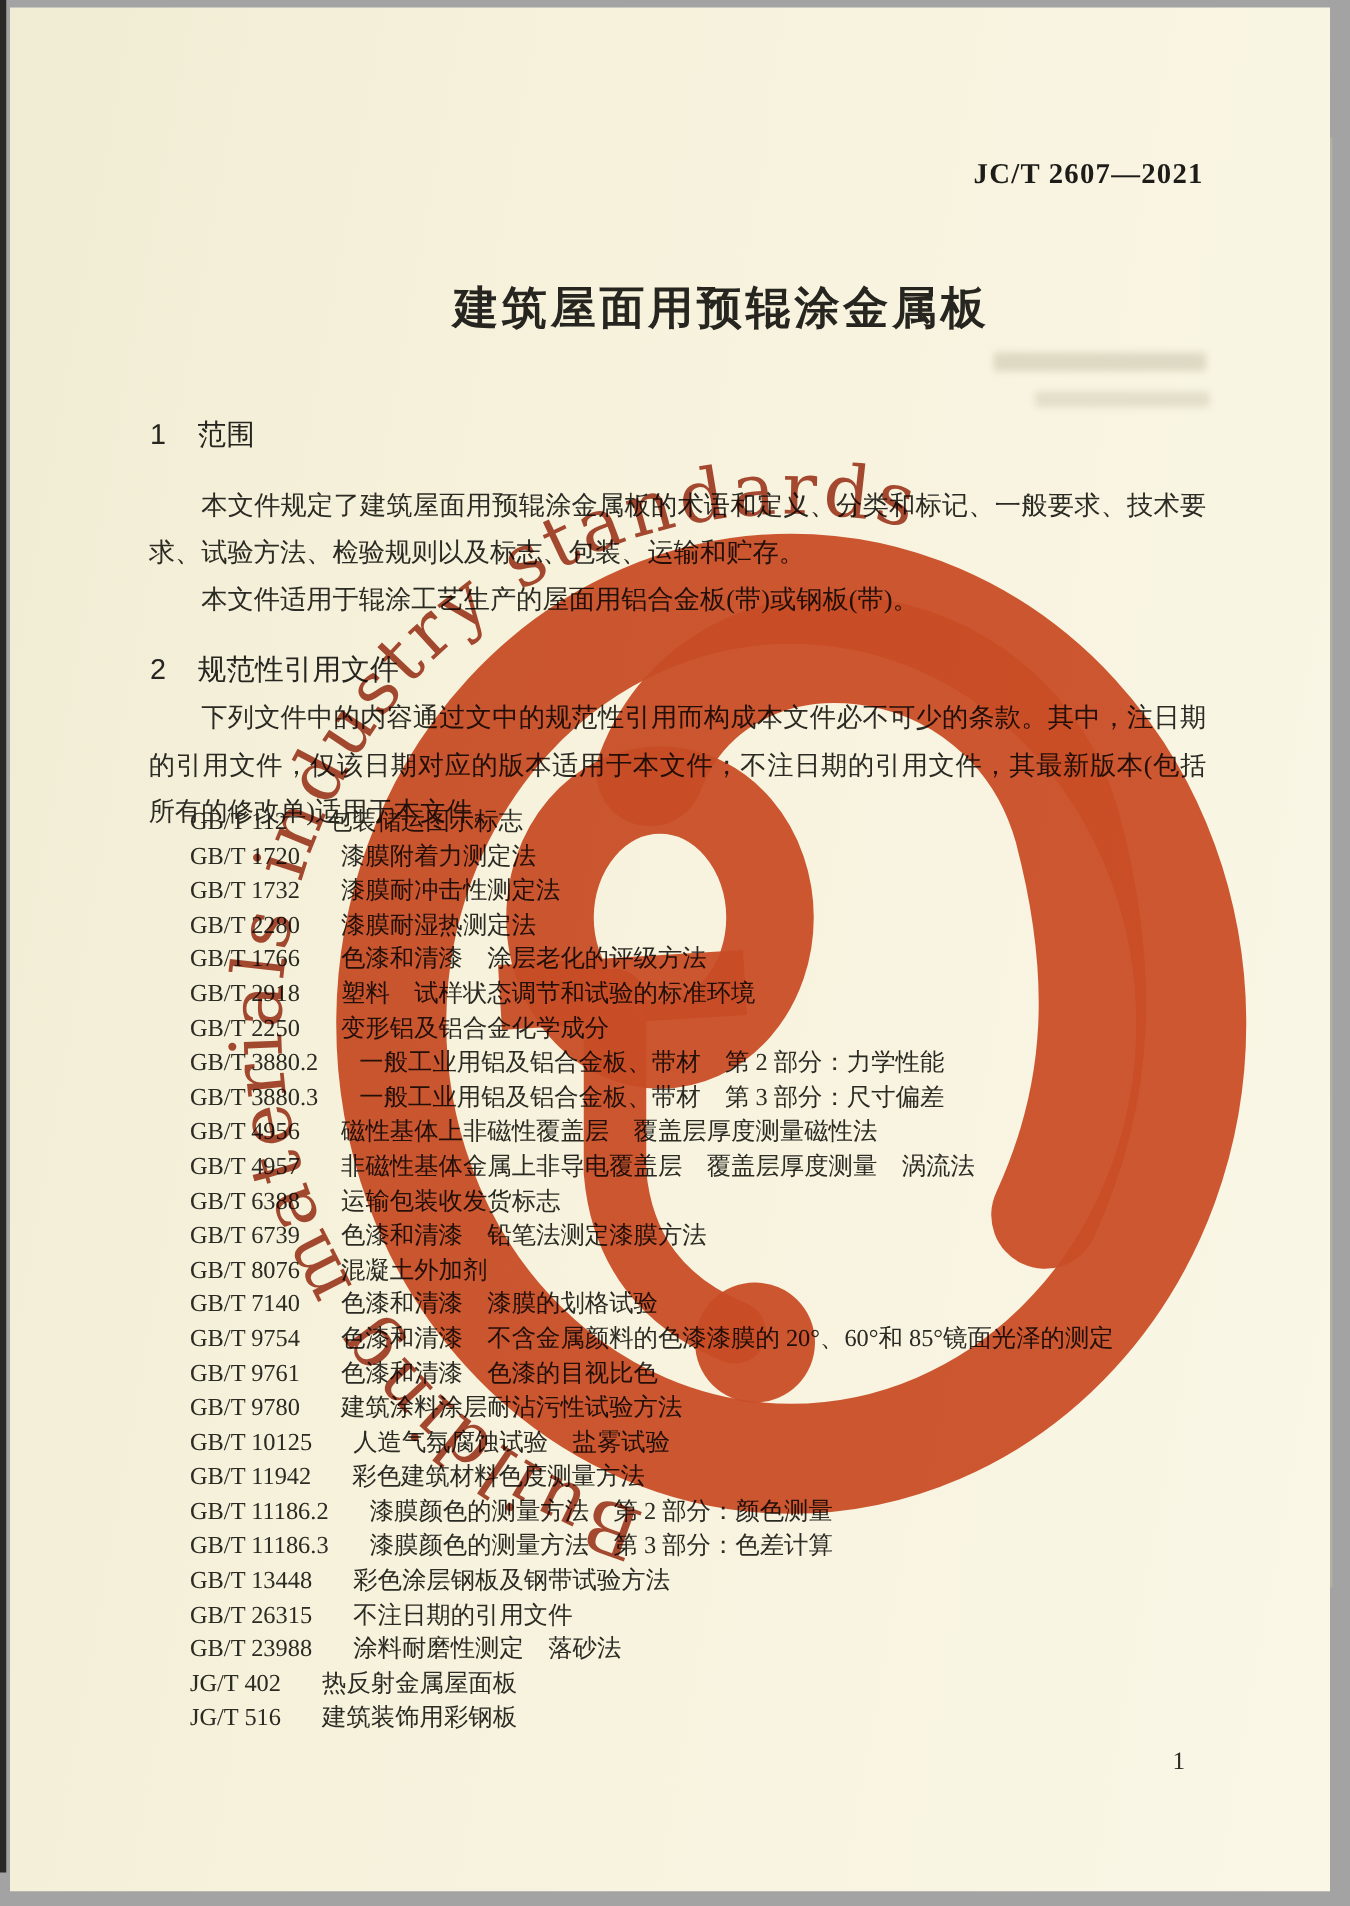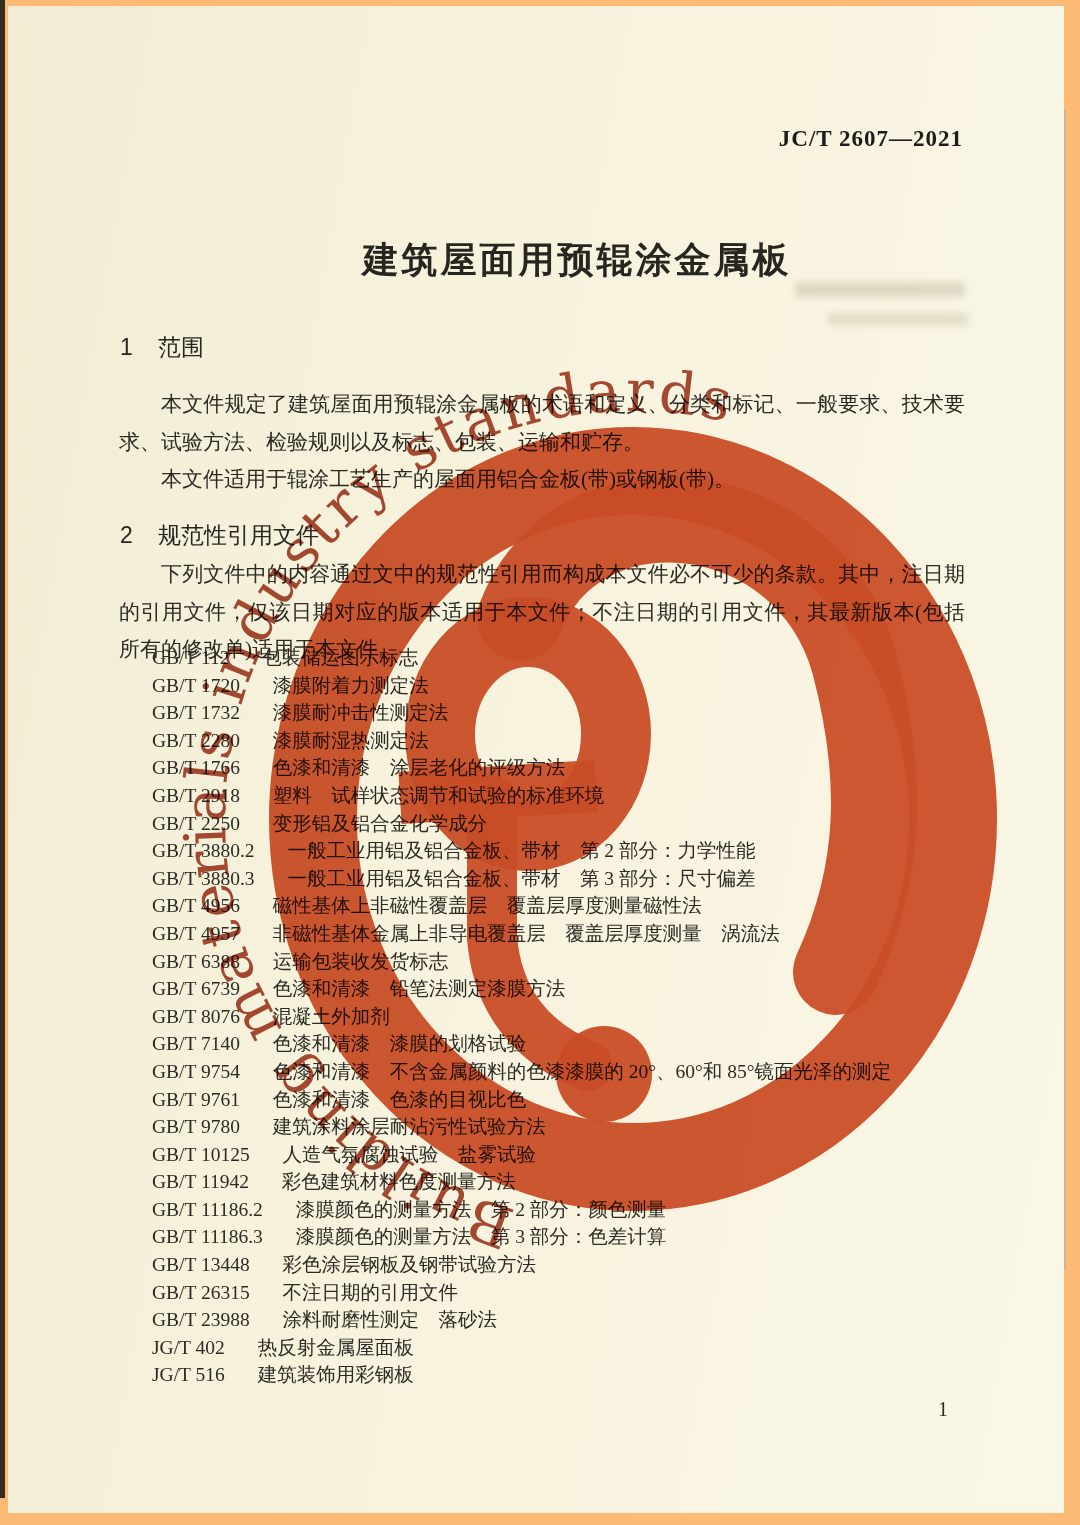--- a/index.html
+++ b/index.html
@@ -1,25 +1,25 @@
 <!DOCTYPE html>
 <html lang="zh"><head>
 <meta charset="utf-8">
 <style>
   html,body{margin:0;padding:0;background:#ffffff;}
-  .screen{position:relative;width:1080px;height:1525px;overflow:hidden;background:#fdba74;
+  .screen{position:relative;width:1080px;height:1525px;overflow:hidden;background:#a3a3a3;
           font-family:"Liberation Serif","DejaVu Serif",serif;}
   .paper{position:absolute;left:8px;top:6px;right:16px;bottom:12px;
          background:linear-gradient(100deg,#f0ecd4 0%,#f6f2dc 38%,#f8f4e1 70%,#faf7e7 100%);}
   .scanline-left{position:absolute;left:0;top:0;width:5px;height:1498px;background:#181814;opacity:.88;}
   .scanline-right{position:absolute;left:1064px;top:110px;width:2px;height:1160px;background:#b9b5a2;opacity:.7;}
 
   .header-code{position:absolute;top:126px;right:117px;font-size:23px;font-weight:bold;
                letter-spacing:1px;color:#1d1c18;}
-  .doc-title{position:absolute;left:0;right:0;top:236px;text-align:center;padding-left:74px;
+  .doc-title{position:absolute;left:0;right:0;top:222px;text-align:center;padding-left:74px;
              font-size:36px;font-weight:bold;letter-spacing:3px;color:#26251f;}
   .sec-head{position:absolute;left:120px;font-size:23px;font-weight:normal;color:#26251f;
             font-family:"Liberation Sans","DejaVu Sans",sans-serif;}
   .sec-head .num{display:inline-block;min-width:38px;}
   .sec-head-1{top:332px;}
   .sec-head-2{top:520px;}
   .para-block{position:absolute;left:119px;width:846px;color:#2b2a23;}
   .para-block p{margin:0;font-size:21px;line-height:37.6px;text-indent:42px;text-align:justify;}
   .pb-1{top:386px;}
   .pb-2{top:556px;}

